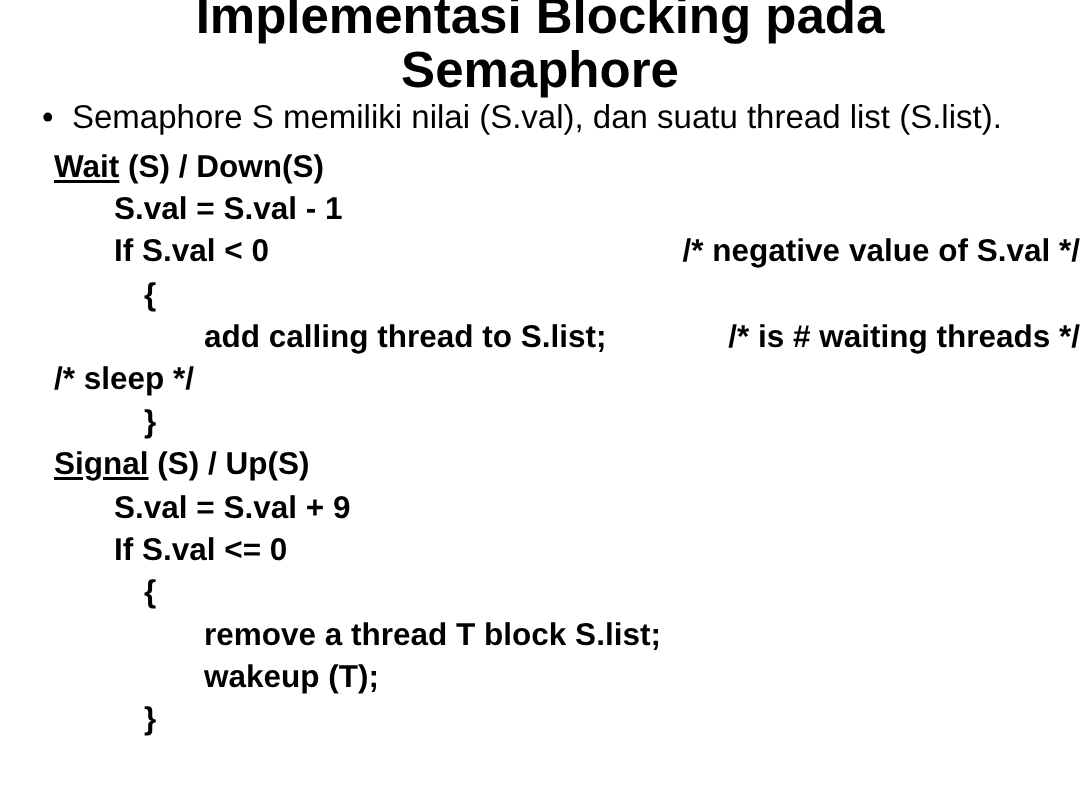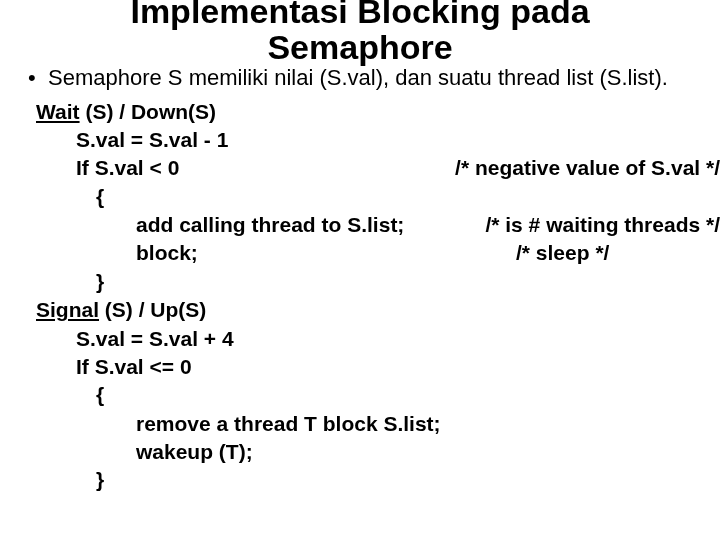--- a/index.html
+++ b/index.html
@@ -38,20 +38,21 @@
     white-space: pre;
   }
   .underline {
     text-decoration: underline;
   }
   .ind1 { padding-left: 40px; }
   .ind2 { padding-left: 60px; }
   .ind3 { padding-left: 100px; }
   .comment-line {
     display: flex;
+    gap: 24px;
   }
   .comment-line .left {
     white-space: pre;
   }
   .comment-line .right {
     white-space: pre;
   }
 </style>
 </head>
 <body>
@@ -77,28 +78,27 @@
   </div>
 
   <div class="row ind2">{</div>
 
   <div class="comment-line">
     <div class="left ind3" style="width:430px">add calling thread to S.list;</div>
     <div class="right">/* is # waiting threads */</div>
   </div>
 
   <div class="comment-line">
-    <div class="left ind3" style="width:380px">block;</div>
     <div class="right">/* sleep */</div>
   </div>
 
   <div class="row ind2">}</div>
 
   <div class="row"><span class="underline">Signal</span><span> (S) / Up(S)</span></div>
 
-  <div class="row ind1">S.val = S.val + 4</div>
+  <div class="row ind1">S.val = S.val + 9</div>
   <div class="row ind1">If S.val &lt;= 0</div>
   <div class="row ind2">{</div>
   <div class="row ind3">remove a thread T block S.list;</div>
   <div class="row ind3">wakeup (T);</div>
   <div class="row ind2">}</div>
 
 </div>
 
 </body></html>

